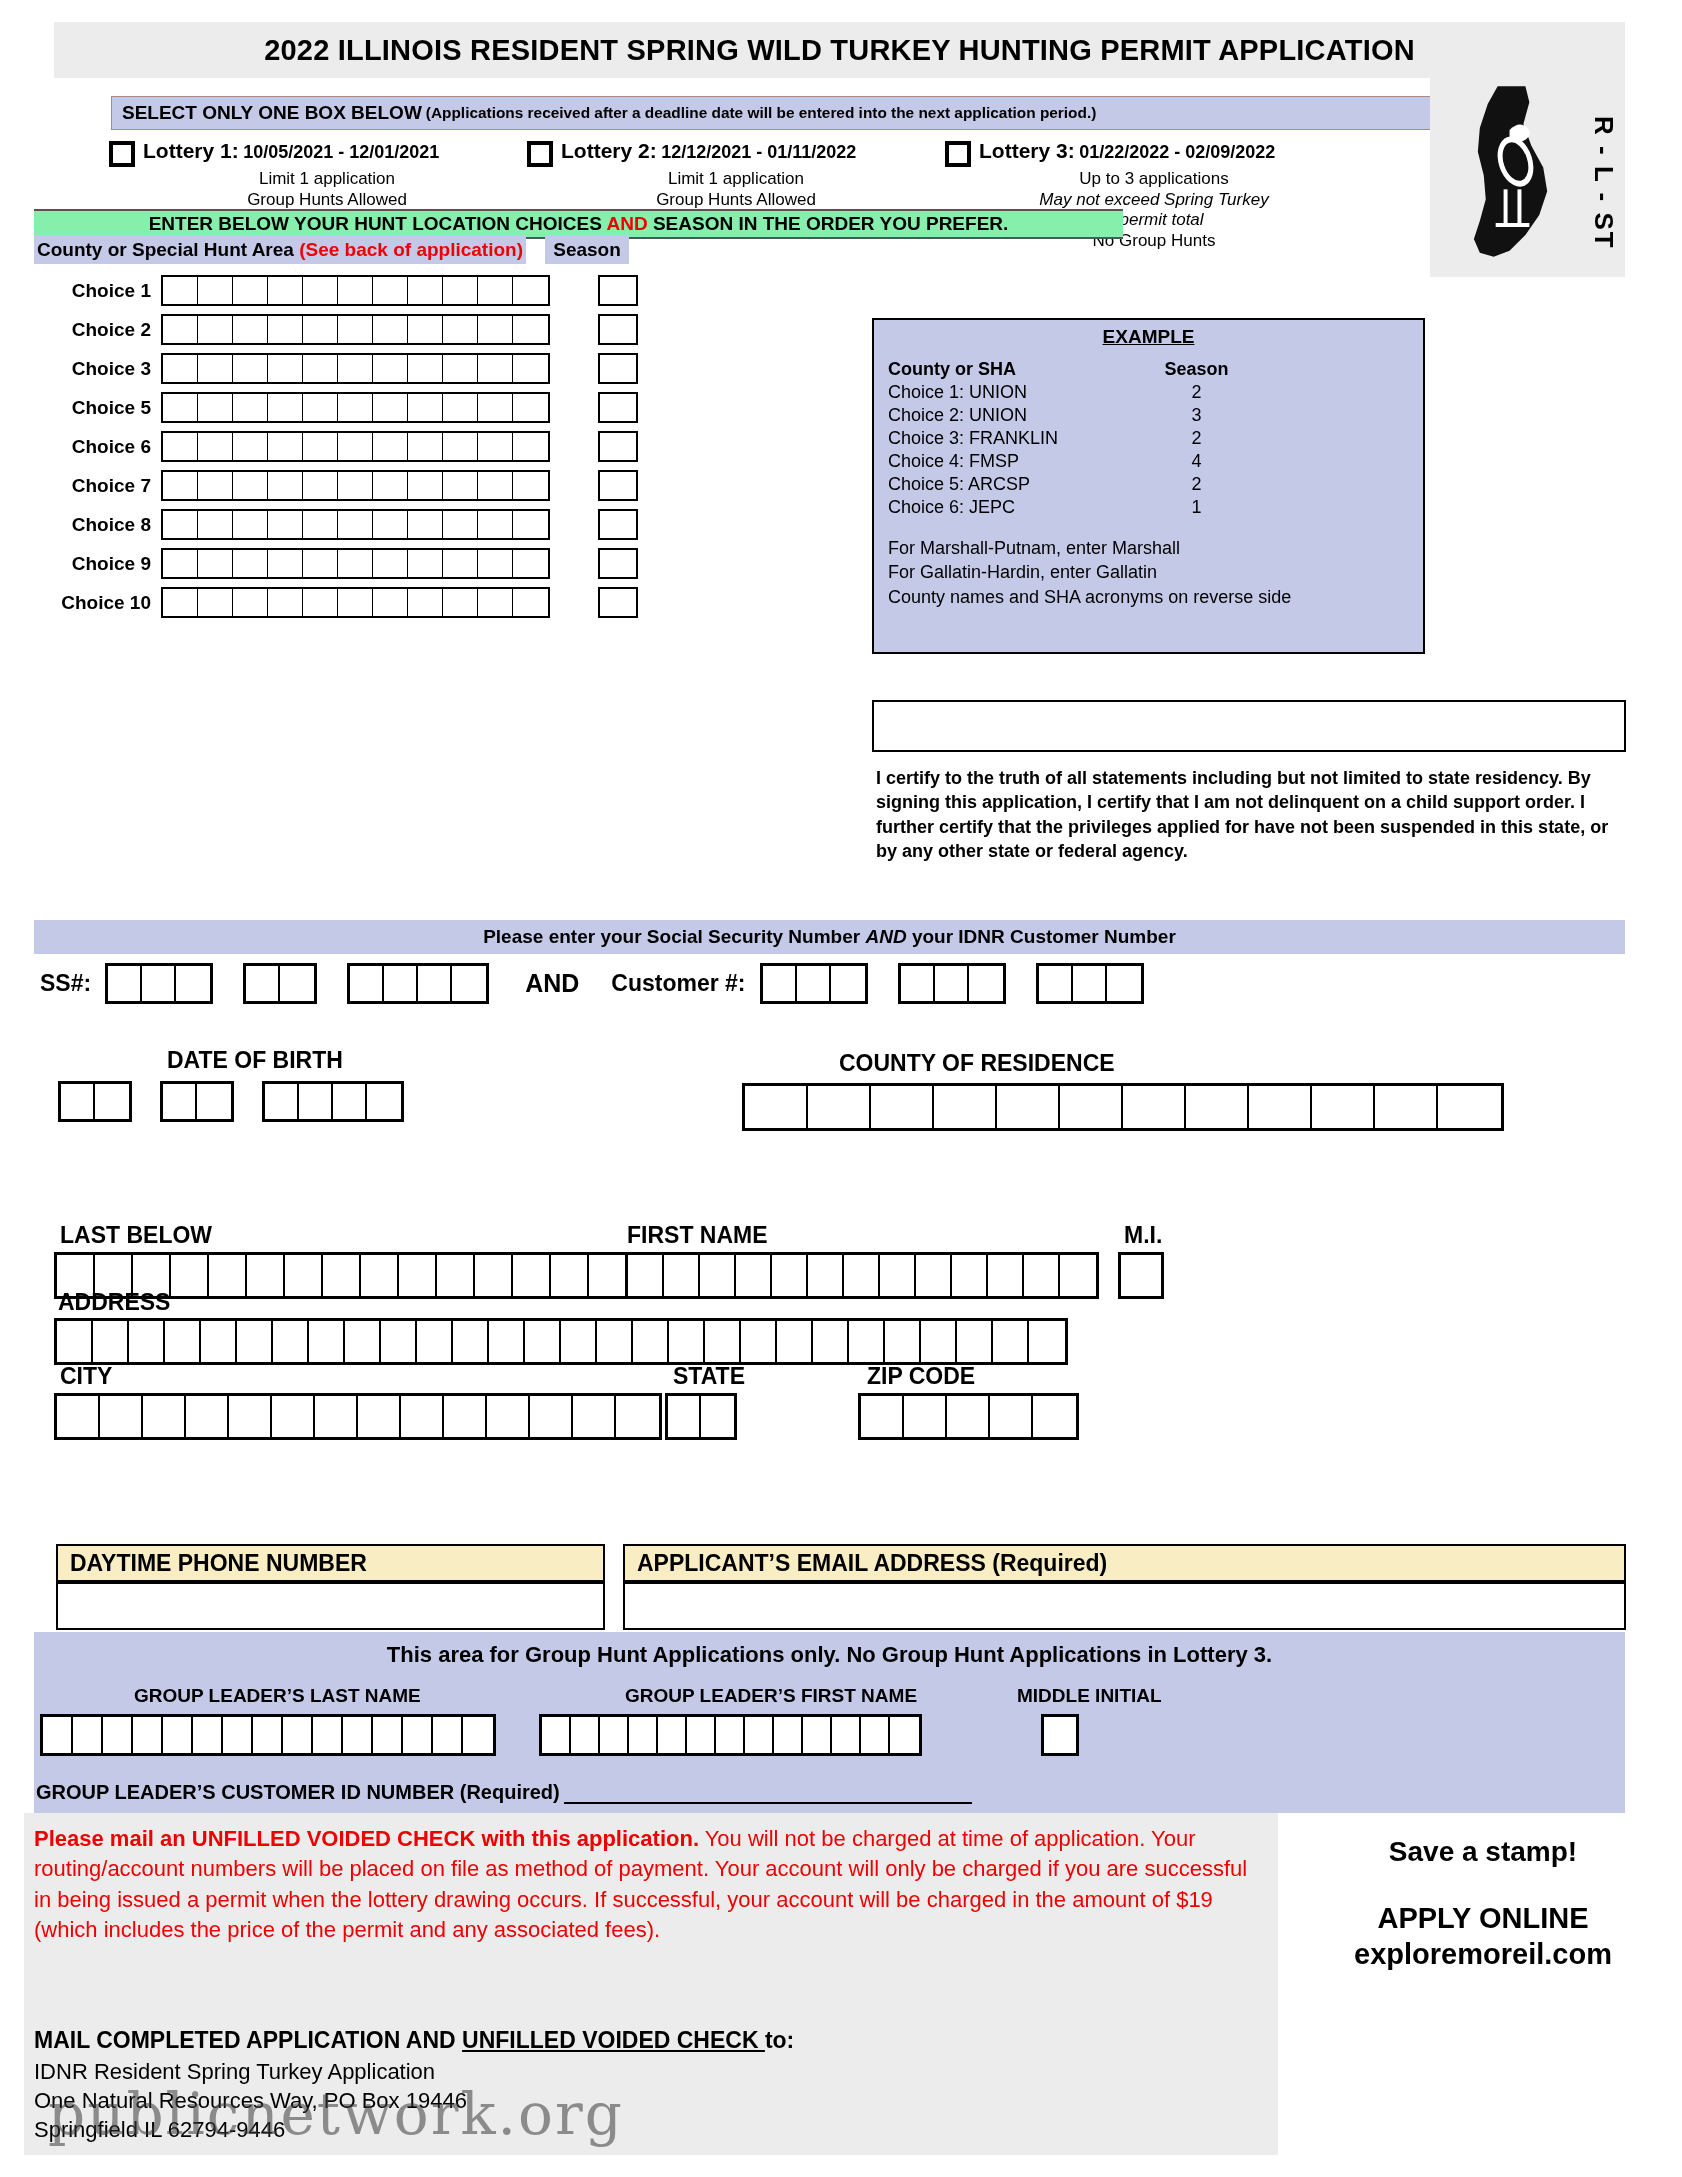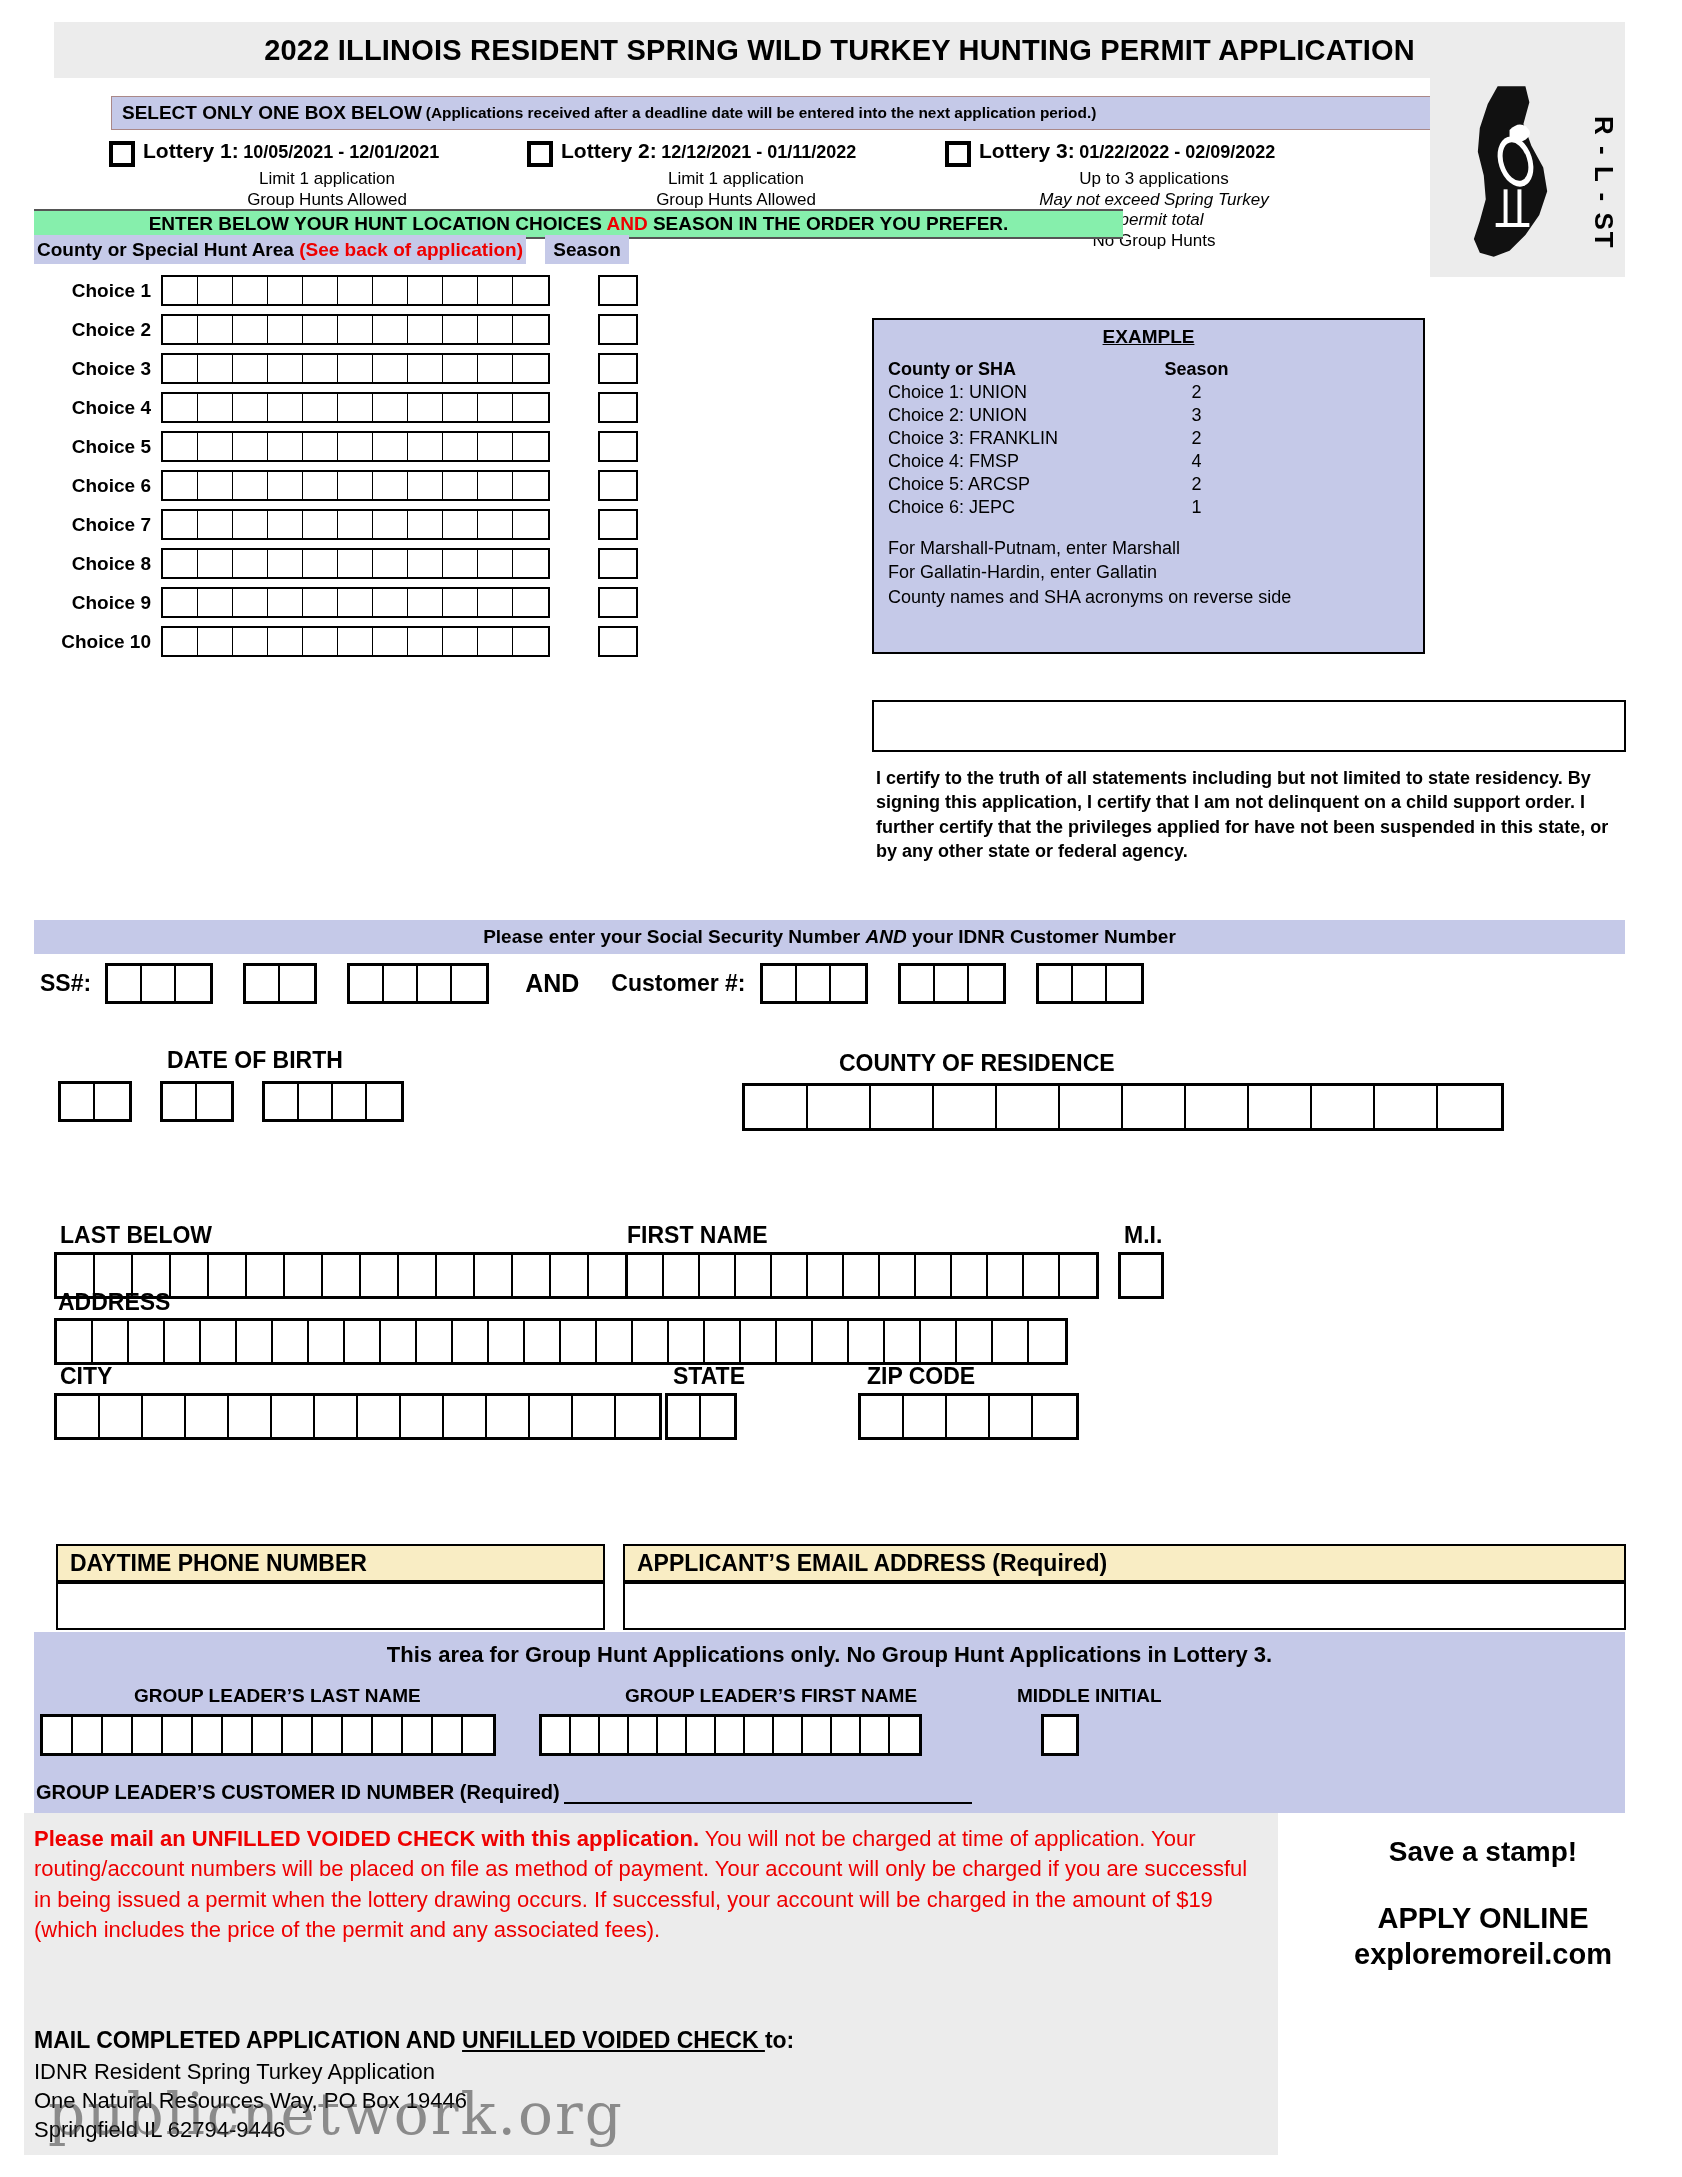--- a/index.html
+++ b/index.html
@@ -358,37 +358,20 @@
           <div class="cell"></div>
           <div class="cell"></div>
           <div class="cell"></div>
           <div class="cell"></div>
           <div class="cell"></div>
           <div class="cell"></div>
         </div>
       <div class="seasonbox"></div>
     </div>
     <div class="choicerow">
-      <div class="chlabel">Choice 4</div>
-      <div class="chboxes">
-          <div class="cell"></div>
-          <div class="cell"></div>
-          <div class="cell"></div>
-          <div class="cell"></div>
-          <div class="cell"></div>
-          <div class="cell"></div>
-          <div class="cell"></div>
-          <div class="cell"></div>
-          <div class="cell"></div>
-          <div class="cell"></div>
-          <div class="cell"></div>
-        </div>
-      <div class="seasonbox"></div>
-    </div>
-    <div class="choicerow">
       <div class="chlabel">Choice 5</div>
       <div class="chboxes">
           <div class="cell"></div>
           <div class="cell"></div>
           <div class="cell"></div>
           <div class="cell"></div>
           <div class="cell"></div>
           <div class="cell"></div>
           <div class="cell"></div>
           <div class="cell"></div>

